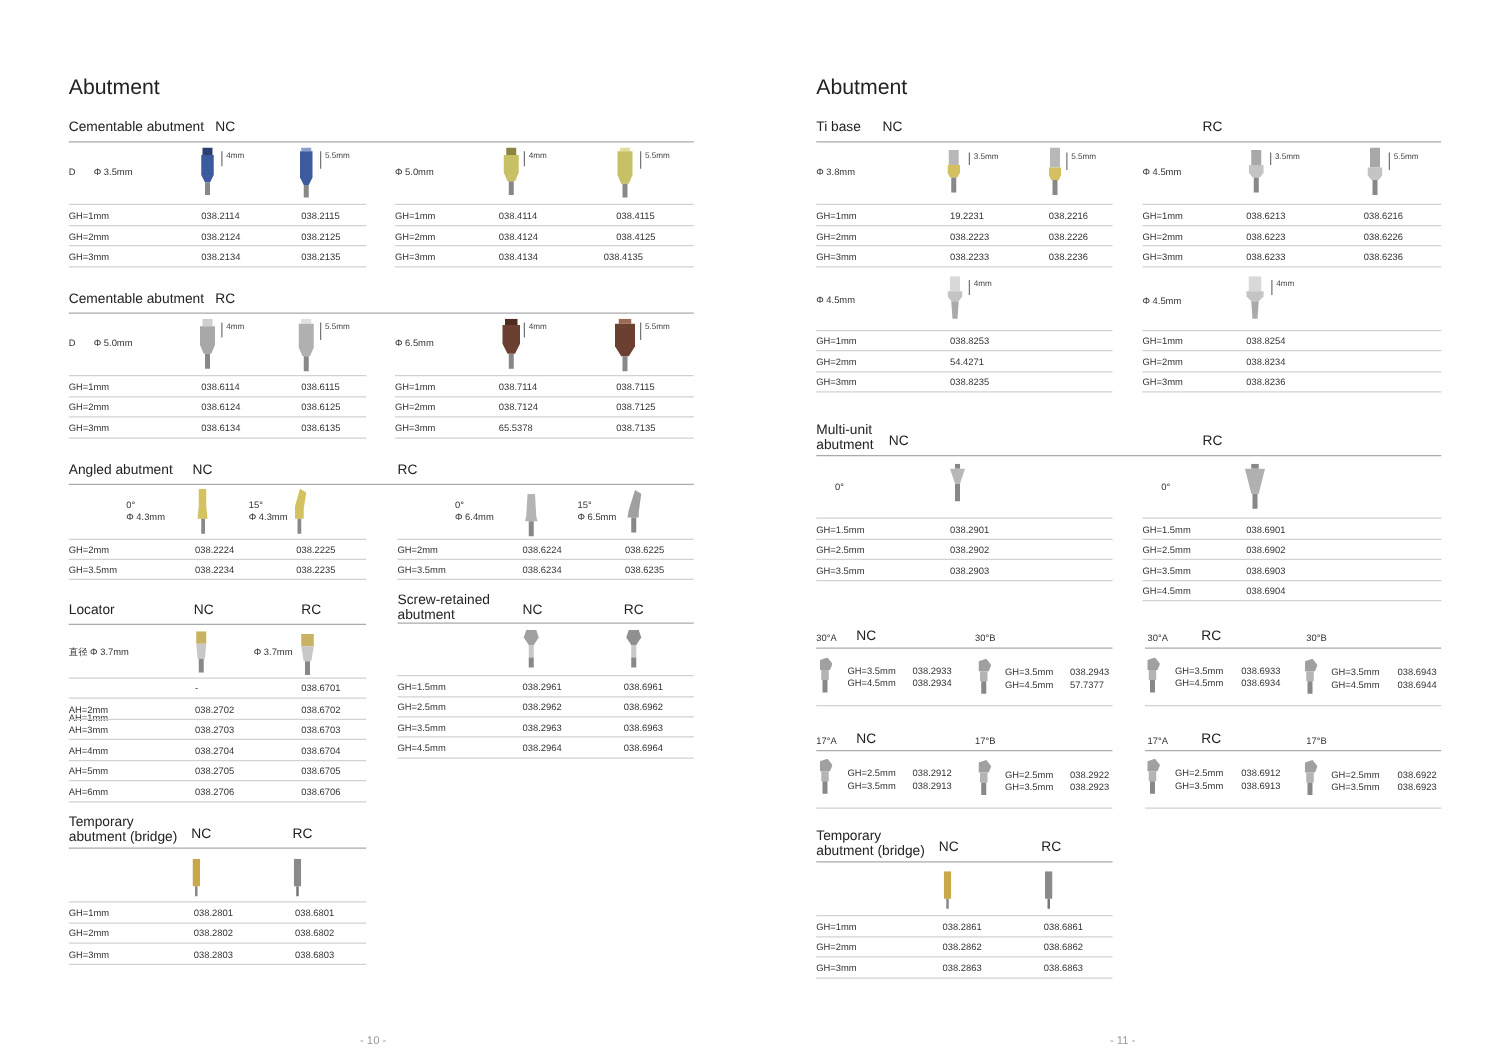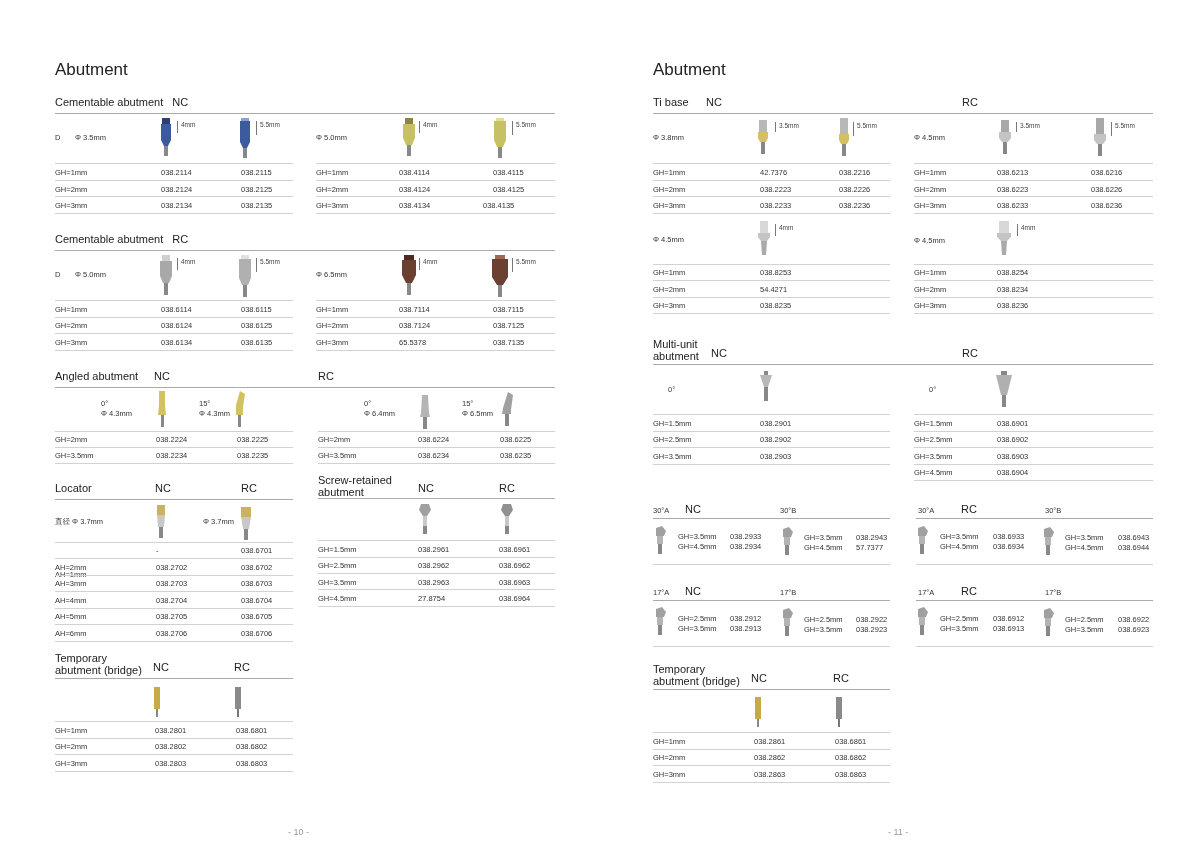--- a/index.html
+++ b/index.html
@@ -348,21 +348,21 @@
   </div>
   <div class="hrl" style="left:318px;top:573px;width:237px"></div>
   <div>
     <div class="abs t" style="left:318px;top:578px">GH=3.5mm</div>
     <div class="abs t" style="left:418px;top:578px">038.2963</div>
     <div class="abs t" style="left:499px;top:578px">038.6963</div>
   </div>
   <div class="hrl" style="left:318px;top:589px;width:237px"></div>
   <div>
     <div class="abs t" style="left:318px;top:594px">GH=4.5mm</div>
-    <div class="abs t" style="left:418px;top:594px">27.8754</div>
+    <div class="abs t" style="left:418px;top:594px">038.2964</div>
     <div class="abs t" style="left:499px;top:594px">038.6964</div>
   </div>
   <div class="hrl" style="left:318px;top:606px;width:237px"></div>
 
   <div class="abs sect2" style="left:55px;top:652px">
     <div>Temporary</div>
     <div>abutment (bridge)</div>
   </div>
   <div class="abs sect" style="left:153px;top:661px">NC</div>
   <div class="abs sect" style="left:234px;top:661px">RC</div>
@@ -443,21 +443,21 @@
         <path d="M0 16 H12 V22 L9 26 H3 L0 22 Z" fill="#c4c4c4"></path>
         <rect x="4" y="26" width="4" height="12" fill="#888"></rect>
       </svg>
   </div>
   <div class="dim" style="left:1111px;top:122px;height:14px">5.5mm</div>
 
   <div class="hrl" style="left:653px;top:163px;width:237px"></div>
   <div class="hrl" style="left:914px;top:163px;width:239px"></div>
   <div>
     <div class="abs t" style="left:653px;top:168px">GH=1mm</div>
-    <div class="abs t" style="left:760px;top:168px">42.7376</div>
+    <div class="abs t" style="left:760px;top:168px">19.2231</div>
     <div class="abs t" style="left:839px;top:168px">038.2216</div>
     <div class="abs t" style="left:914px;top:168px">GH=1mm</div>
     <div class="abs t" style="left:997px;top:168px">038.6213</div>
     <div class="abs t" style="left:1091px;top:168px">038.6216</div>
   </div>
   <div class="hrl" style="left:653px;top:180px;width:237px"></div>
   <div class="hrl" style="left:914px;top:180px;width:239px"></div>
   <div>
     <div class="abs t" style="left:653px;top:185px">GH=2mm</div>
     <div class="abs t" style="left:760px;top:185px">038.2223</div>

